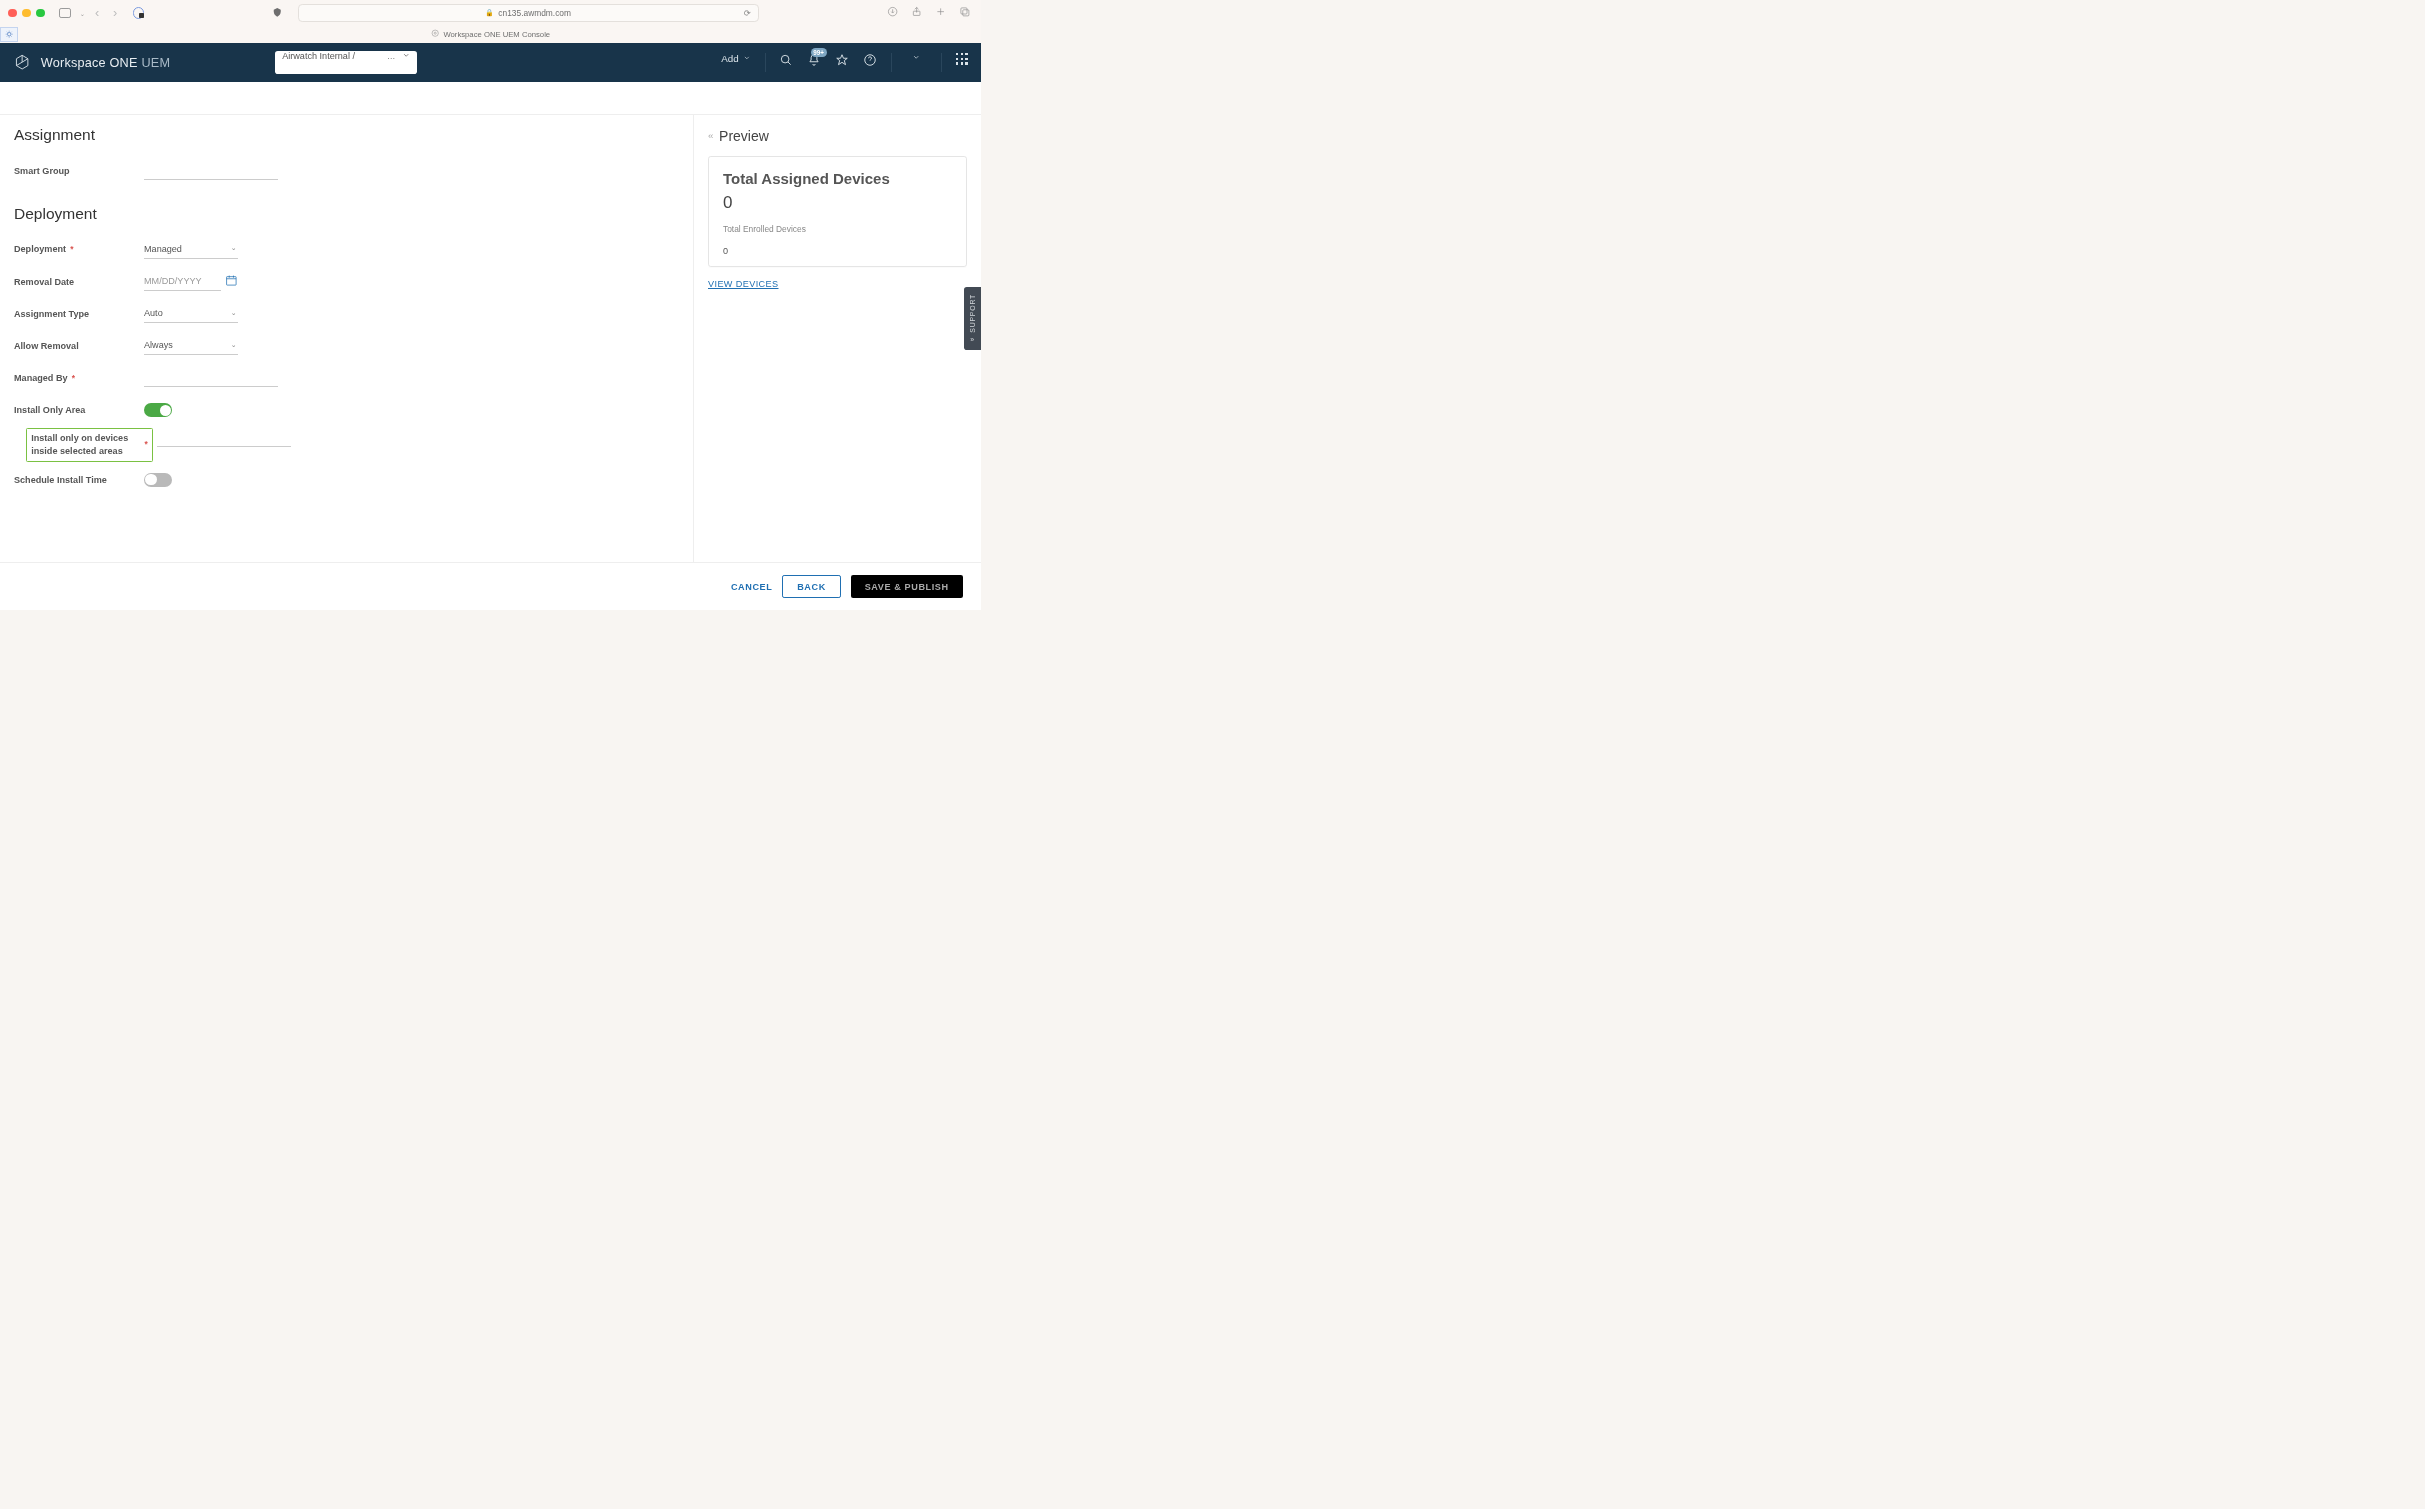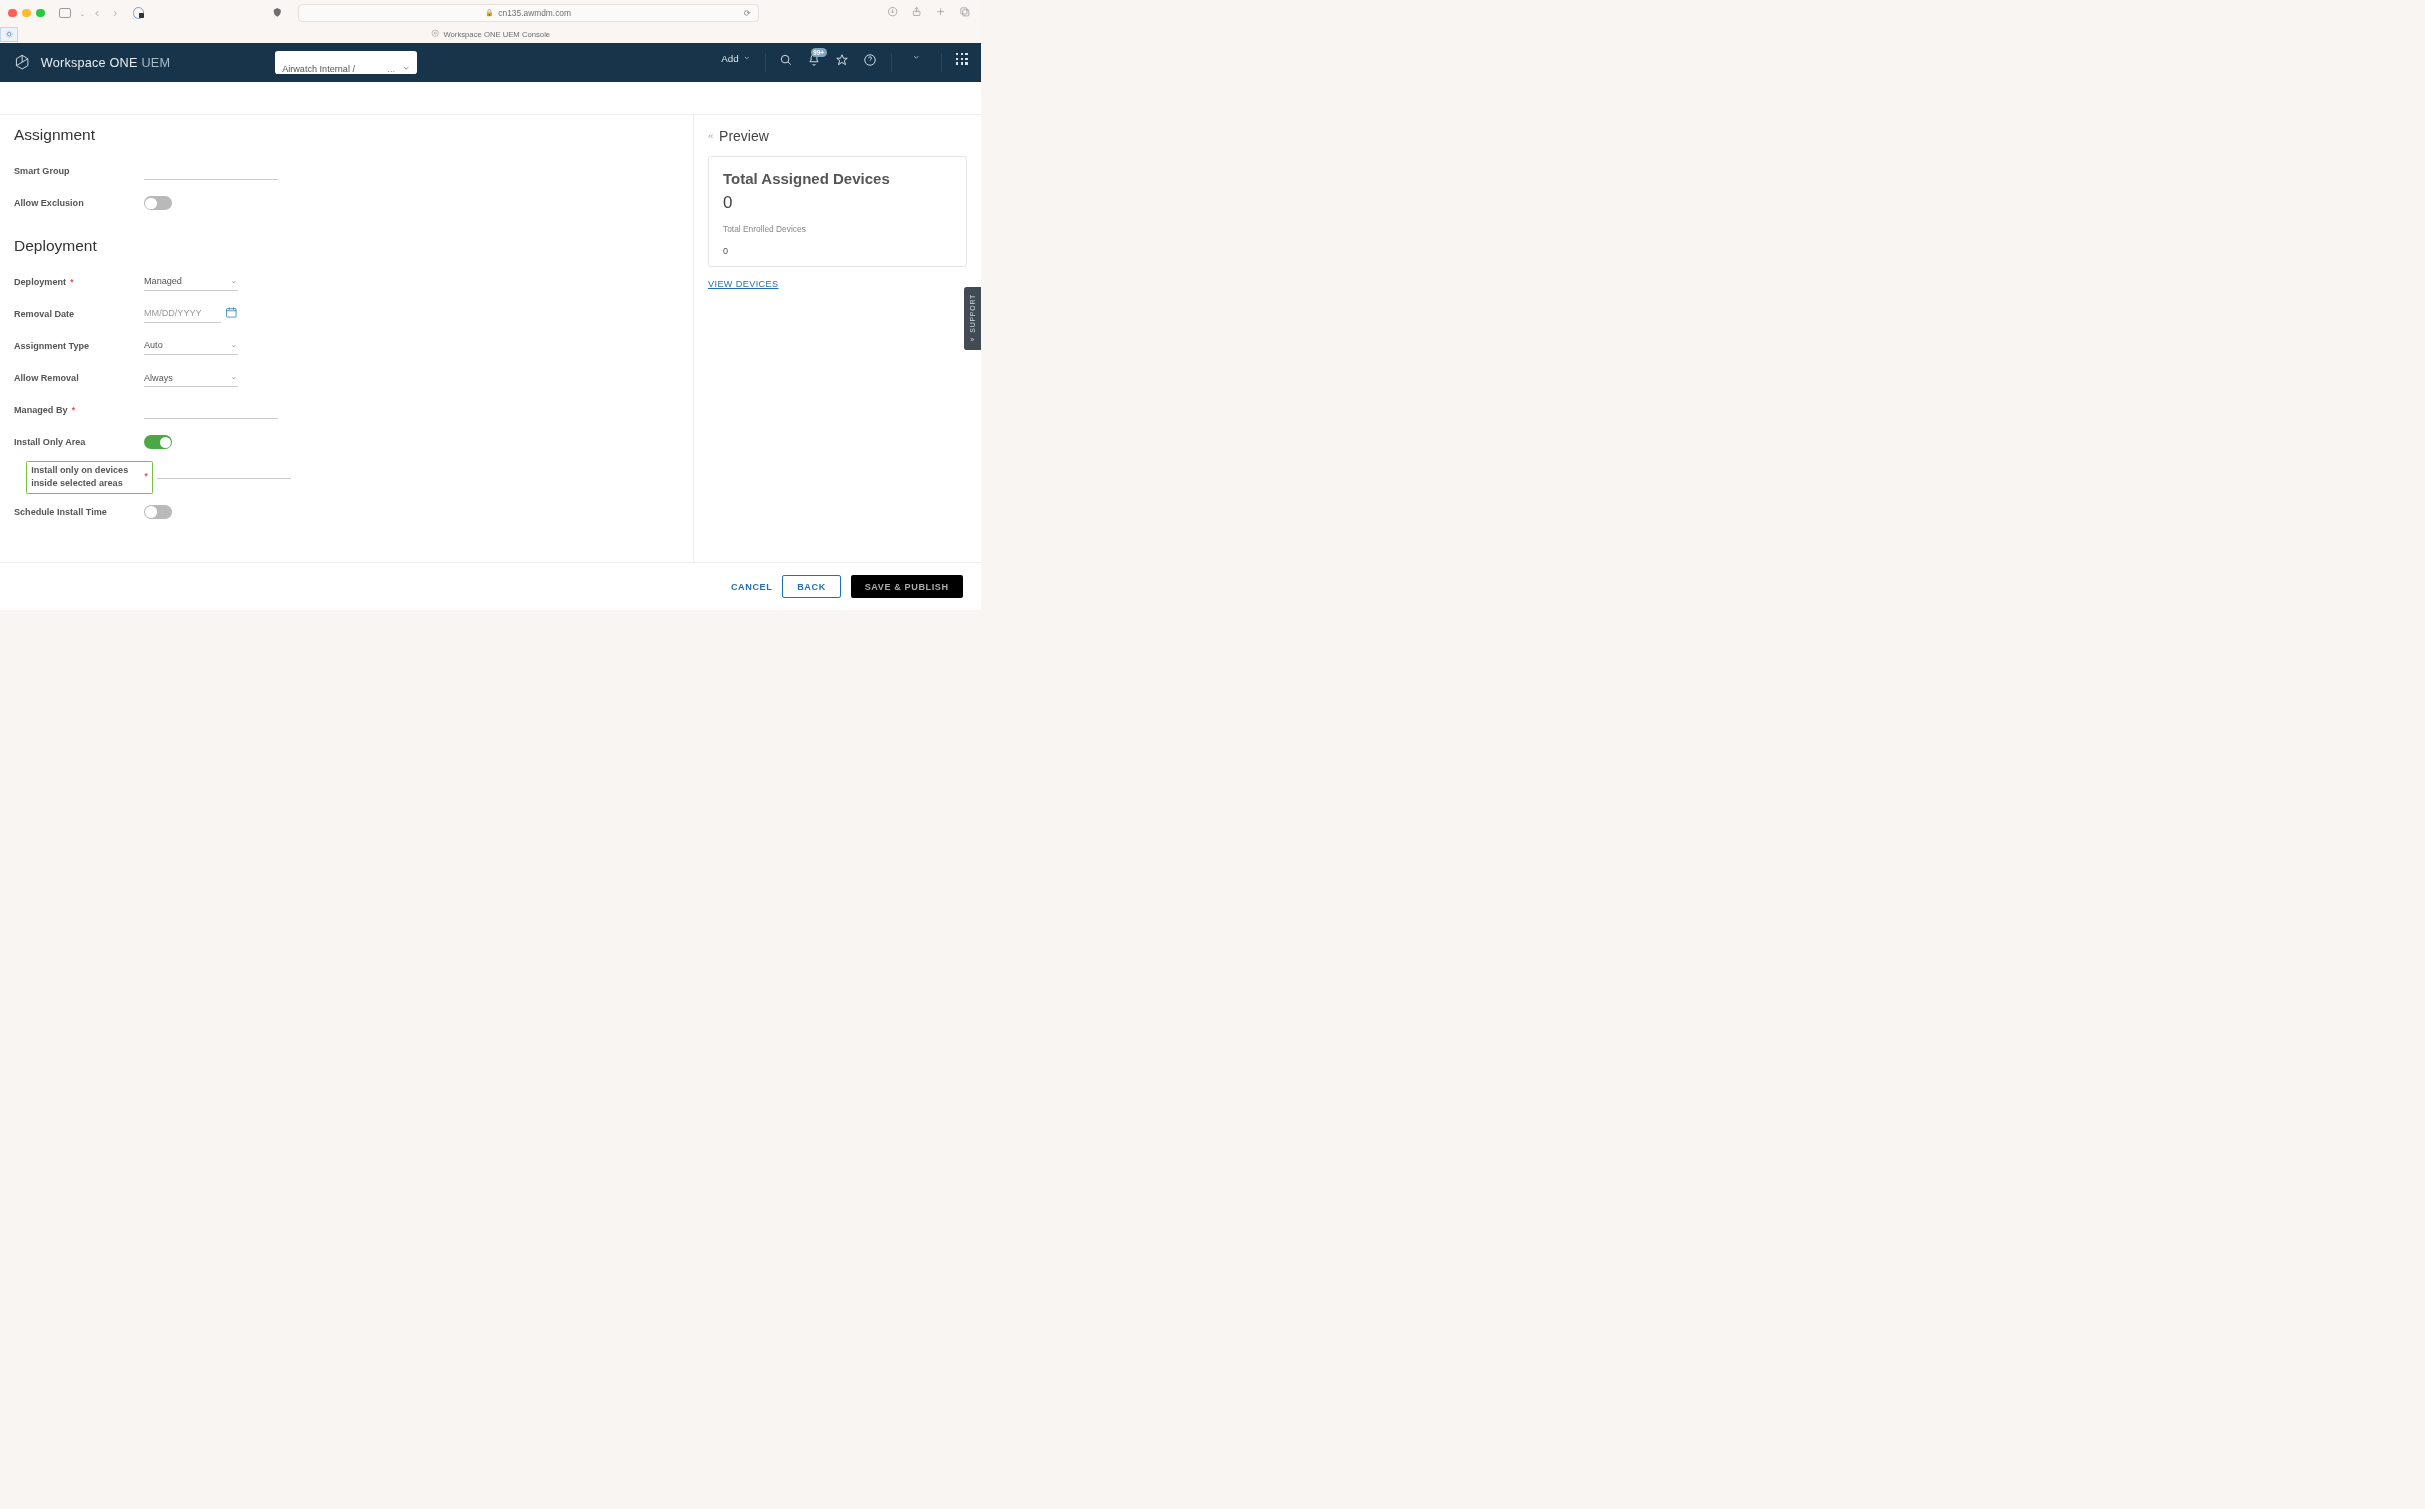--- a/index.html
+++ b/index.html
@@ -56,21 +56,21 @@
   .app-header {
     height: 39px; background:#18344a; display:flex; align-items:center;
     padding: 0 12.7px; color:#e8edf1;
   }
   .logo-icon { width: 18.3px; height:18.3px; margin-right:9.8px;}
   .product-name { font-size:12.7px; font-weight:300; letter-spacing:0.2px;}
   .product-name span.light { color:#a9bac7; font-weight:300;}
   .org-picker {
     margin-left: 105px;
     background:#fff; border-radius:2.8px; height:23px; width:142px;
-    display:flex; align-items:flex-end; padding:0 7px; color:#555; font-size:9.1px;
+    display:flex; align-items:flex-start; padding:0 7px; color:#555; font-size:9.1px;
     position:relative;
   }
   .org-picker .dots { margin-left:auto; font-size:8.4px; color:#777; letter-spacing:0.7px;}
   .org-picker .dd { margin-left:5.6px; }
   .hdr-right { margin-left:auto; display:flex; align-items:flex-start; gap:14px; color:#dbe4ea;}
   .add-menu { font-size:9.8px; display:flex; align-items:center; gap:4.2px; cursor:pointer;}
   .vdiv { width:0.7px; height:19.7px; background:#2a465c;}
   .hdr-icon { width:14px; height:14px; display:flex; align-items:center; justify-content:center; position:relative;}
   .hdr-icon svg { width:14px; height:14px; stroke:#dbe4ea; fill:none; stroke-width:1.6;}
   .badge99 {
@@ -306,24 +306,20 @@
   <div class="panel-split">
     <div class="left-panel">
 
       <h2 class="section">Assignment</h2>
 
       <div class="form-row">
         <div class="form-label">Smart Group</div>
         <input class="underline-field" style="">
       </div>
 
-      <div class="form-row">
-        <div class="form-label">Allow Exclusion</div>
-        <div class="toggle"></div>
-      </div>
 
       <h2 class="section" style="margin-top:19.7px;">Deployment</h2>
 
       <div class="form-row">
         <div class="form-label">
           <span>Deployment</span>
             <span class="req">*</span>
         </div>
         <div class="select-wrap">
           <input class="underline-field" readonly="" value="Managed" style="">

